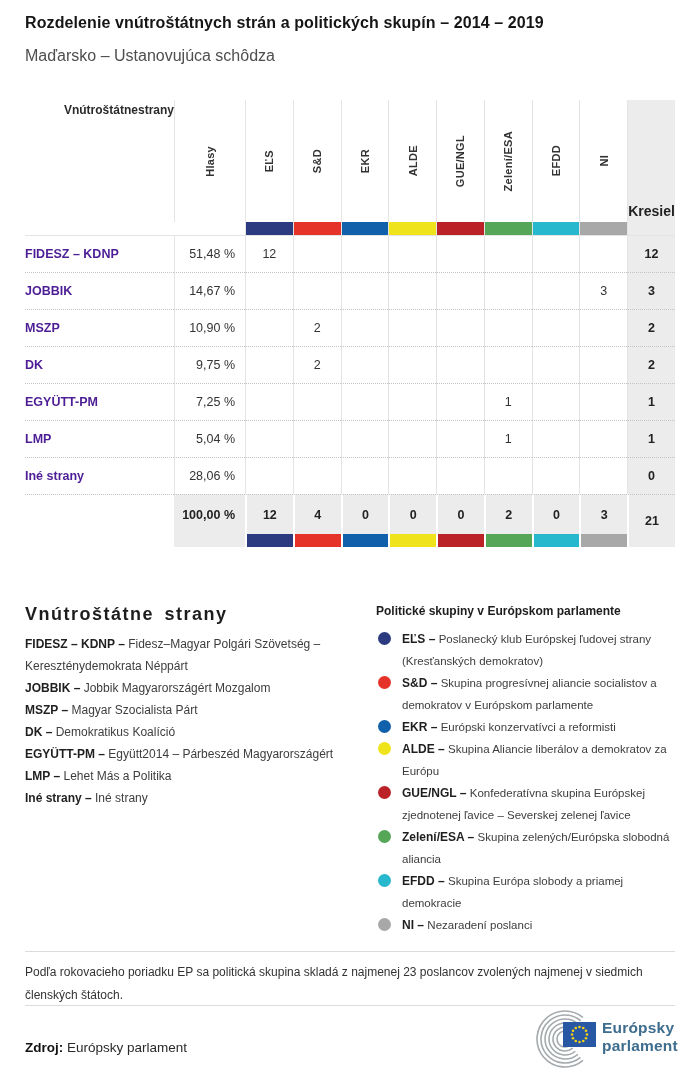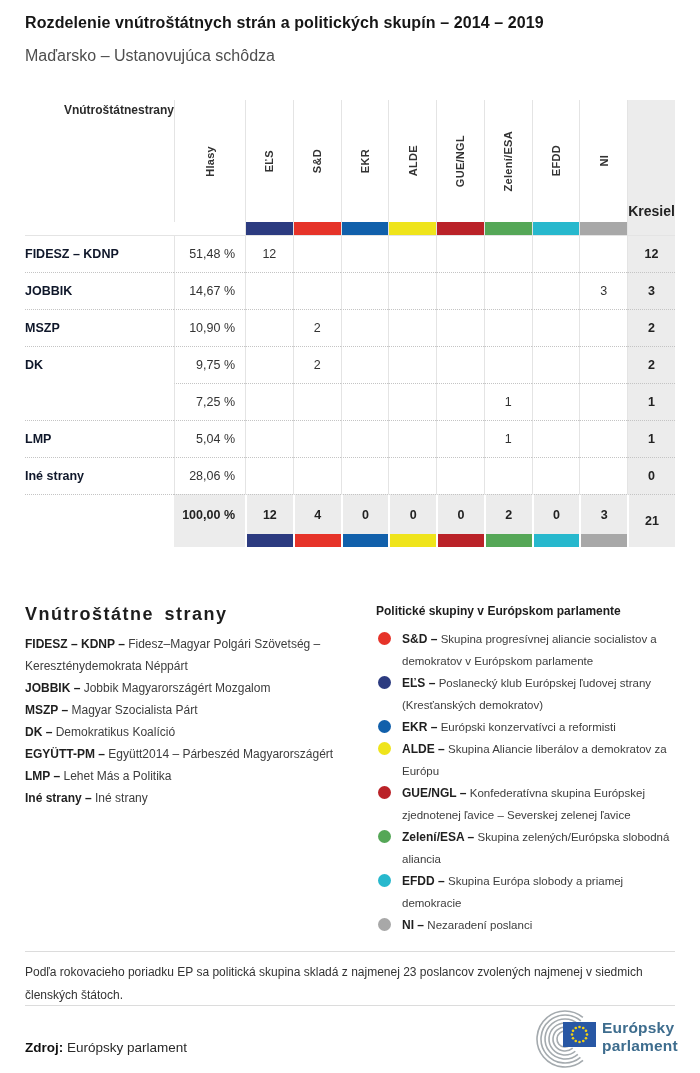--- a/index.html
+++ b/index.html
@@ -15,21 +15,21 @@
           grid-template-rows:122px 13px repeat(7,37px) 40px 13px;}
   .cell{display:flex;align-items:center;justify-content:center;font-size:12.5px;color:#333;min-width:0;}
   .party-head{align-items:flex-start;justify-content:flex-end;
               font-weight:700;font-size:12px;line-height:20px;color:#2b2b2b;padding-bottom:3px;}
   .head-rot .vlabel{writing-mode:vertical-rl;transform:rotate(180deg);
                     font-weight:700;font-size:11px;color:#333;letter-spacing:.3px;white-space:nowrap;}
   .seats-head{font-weight:700;font-size:14px;background:#ececec;align-items:flex-end;padding-bottom:16px;color:#222;}
   .col-line{border-left:1px solid #e4e4e4;}
   .dot-top{border-top:1px dotted #c4c4c4;}
   .solid-top{border-top:1px solid #e4e4e4;}
-  .party-cell{justify-content:flex-start;font-weight:700;color:#0f172a;}
+  .party-cell{justify-content:flex-start;font-weight:700;color:#4c1d95;}
   .votes-cell{justify-content:flex-end;padding-right:10px;}
   .seats-cell{background:#ececec;font-weight:700;color:#222;}
   .total-cell{background:#ececec;font-weight:700;color:#222;}
   .total-votes{justify-content:flex-end;padding-right:10px;}
   .wgap{border-left:2px solid #ffffff;}
 
   
   .legend-left{position:absolute;left:25px;top:604px;width:335px;}
   .legend-left h3{margin:0 0 8px 0;font-size:18px;font-weight:700;color:#1d1d1d;
                   letter-spacing:1.5px;word-spacing:4px;}
@@ -138,20 +138,21 @@
       <div class="cell votes-cell col-line dot-top" style="grid-area: 6 / 2;">9,75 %</div>
       <div class="cell col-line dot-top" style="grid-area: 6 / 3;"></div>
       <div class="cell col-line dot-top" style="grid-area: 6 / 4;">2</div>
       <div class="cell col-line dot-top" style="grid-area: 6 / 5;"></div>
       <div class="cell col-line dot-top" style="grid-area: 6 / 6;"></div>
       <div class="cell col-line dot-top" style="grid-area: 6 / 7;"></div>
       <div class="cell col-line dot-top" style="grid-area: 6 / 8;"></div>
       <div class="cell col-line dot-top" style="grid-area: 6 / 9;"></div>
       <div class="cell col-line dot-top" style="grid-area: 6 / 10;"></div>
       <div class="cell seats-cell col-line dot-top" style="grid-area: 6 / 11;">2</div>
+      <div class="cell party-cell dot-top" style="grid-area: 7 / 1;">EGYÜTT-PM</div>
       <div class="cell votes-cell col-line dot-top" style="grid-area: 7 / 2;">7,25 %</div>
       <div class="cell col-line dot-top" style="grid-area: 7 / 3;"></div>
       <div class="cell col-line dot-top" style="grid-area: 7 / 4;"></div>
       <div class="cell col-line dot-top" style="grid-area: 7 / 5;"></div>
       <div class="cell col-line dot-top" style="grid-area: 7 / 6;"></div>
       <div class="cell col-line dot-top" style="grid-area: 7 / 7;"></div>
       <div class="cell col-line dot-top" style="grid-area: 7 / 8;">1</div>
       <div class="cell col-line dot-top" style="grid-area: 7 / 9;"></div>
       <div class="cell col-line dot-top" style="grid-area: 7 / 10;"></div>
       <div class="cell seats-cell col-line dot-top" style="grid-area: 7 / 11;">1</div>
@@ -208,22 +209,22 @@
         <div class="p-item"><b>DK – </b><span>Demokratikus Koalíció</span></div>
         <div class="p-item"><b>EGYÜTT-PM – </b><span>Együtt2014 – Párbeszéd Magyarországért</span></div>
         <div class="p-item"><b>LMP – </b><span>Lehet Más a Politika</span></div>
         <div class="p-item"><b>Iné strany – </b><span>Iné strany</span></div>
       </div>
   </div>
 
   <div class="legend-right">
     <h3>Politické skupiny v Európskom parlamente</h3>
     <div id="group-legend-items">
+        <div class="g-item"><span class="g-dot" style="background: rgb(44, 59, 128);"></span><b>EĽS – </b><span>Poslanecký klub Európskej ľudovej strany (Kresťanských demokratov)</span></div>
         <div class="g-item"><span class="g-dot" style="background: rgb(230, 51, 41);"></span><b>S&amp;D – </b><span>Skupina progresívnej aliancie socialistov a demokratov v Európskom parlamente</span></div>
-        <div class="g-item"><span class="g-dot" style="background: rgb(44, 59, 128);"></span><b>EĽS – </b><span>Poslanecký klub Európskej ľudovej strany (Kresťanských demokratov)</span></div>
         <div class="g-item"><span class="g-dot" style="background: rgb(17, 96, 171);"></span><b>EKR – </b><span>Európski konzervatívci a reformisti</span></div>
         <div class="g-item"><span class="g-dot" style="background: rgb(239, 228, 27);"></span><b>ALDE – </b><span>Skupina Aliancie liberálov a demokratov za Európu</span></div>
         <div class="g-item"><span class="g-dot" style="background: rgb(186, 34, 40);"></span><b>GUE/NGL – </b><span>Konfederatívna skupina Európskej zjednotenej ľavice – Severskej zelenej ľavice</span></div>
         <div class="g-item"><span class="g-dot" style="background: rgb(85, 167, 87);"></span><b>Zelení/ESA – </b><span>Skupina zelených/Európska slobodná aliancia</span></div>
         <div class="g-item"><span class="g-dot" style="background: rgb(39, 184, 205);"></span><b>EFDD – </b><span>Skupina Európa slobody a priamej demokracie</span></div>
         <div class="g-item"><span class="g-dot" style="background: rgb(168, 168, 168);"></span><b>NI – </b><span>Nezaradení poslanci</span></div>
       </div>
   </div>
 
   <div class="rule rule1"></div>

